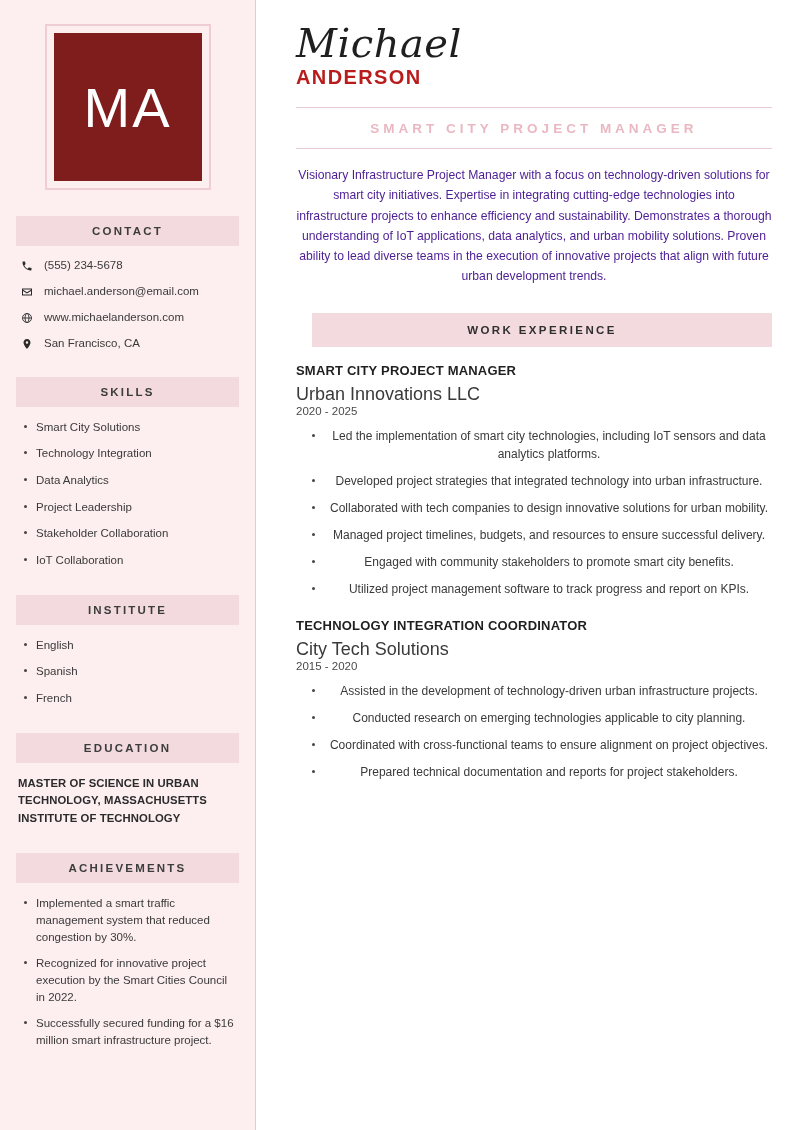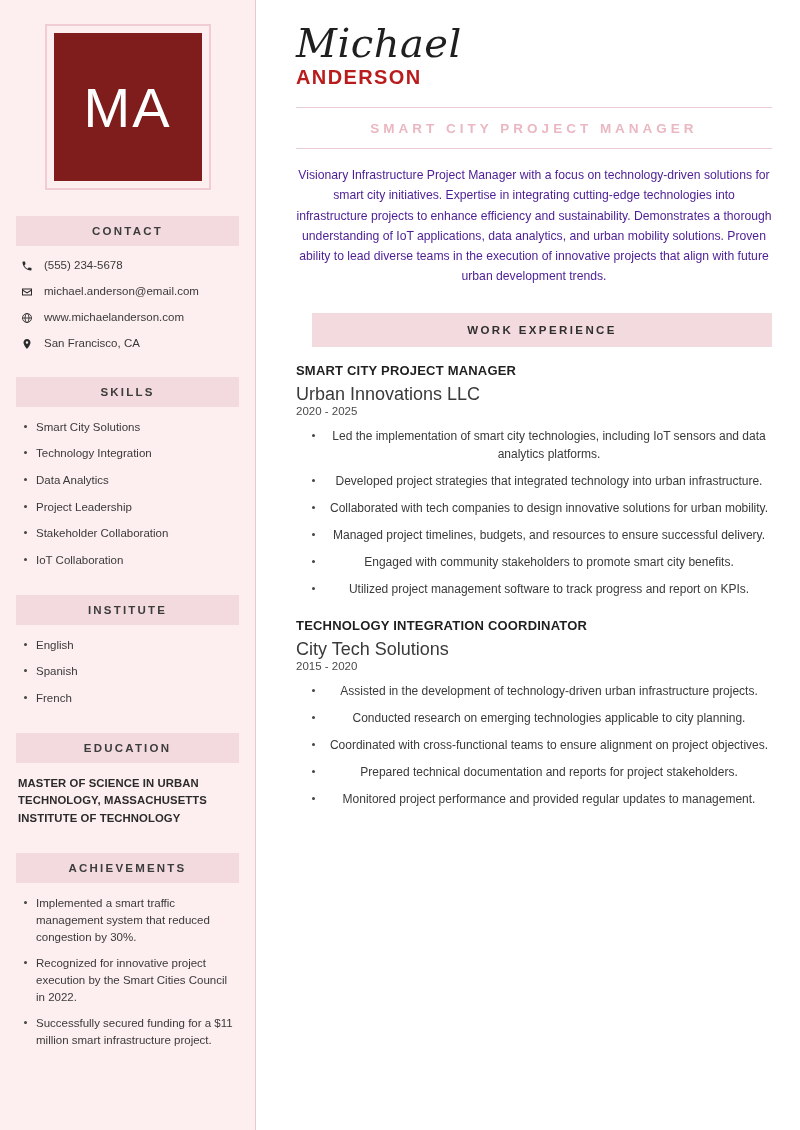--- a/index.html
+++ b/index.html
@@ -282,21 +282,21 @@
       <li>French</li>
     </ul>
 
     <div class="side-heading">EDUCATION</div>
     <div class="edu-block">MASTER OF SCIENCE IN URBAN TECHNOLOGY, MASSACHUSETTS INSTITUTE OF TECHNOLOGY</div>
 
     <div class="side-heading">ACHIEVEMENTS</div>
     <ul class="bullets">
       <li>Implemented a smart traffic management system that reduced congestion by 30%.</li>
       <li>Recognized for innovative project execution by the Smart Cities Council in 2022.</li>
-      <li>Successfully secured funding for a $11 million smart infrastructure project.</li>
+      <li>Successfully secured funding for a $16 million smart infrastructure project.</li>
     </ul>
 
   </aside>
 
   <main class="main">
 
     <div class="name-script">Michael</div>
     <div class="name-last">ANDERSON</div>
 
     <div class="title-wrap">
@@ -323,18 +323,17 @@
 
     <div class="job-block">
       <div class="job-role">TECHNOLOGY INTEGRATION COORDINATOR</div>
       <div class="job-company">City Tech Solutions</div>
       <div class="job-dates">2015 - 2020</div>
       <ul class="job-bullets">
         <li>Assisted in the development of technology-driven urban infrastructure projects.</li>
         <li>Conducted research on emerging technologies applicable to city planning.</li>
         <li>Coordinated with cross-functional teams to ensure alignment on project objectives.</li>
         <li>Prepared technical documentation and reports for project stakeholders.</li>
-        <li>Monitored project performance and provided regular updates to management.</li>
       </ul>
     </div>
 
   </main>
 </div>
 
 </body></html>

